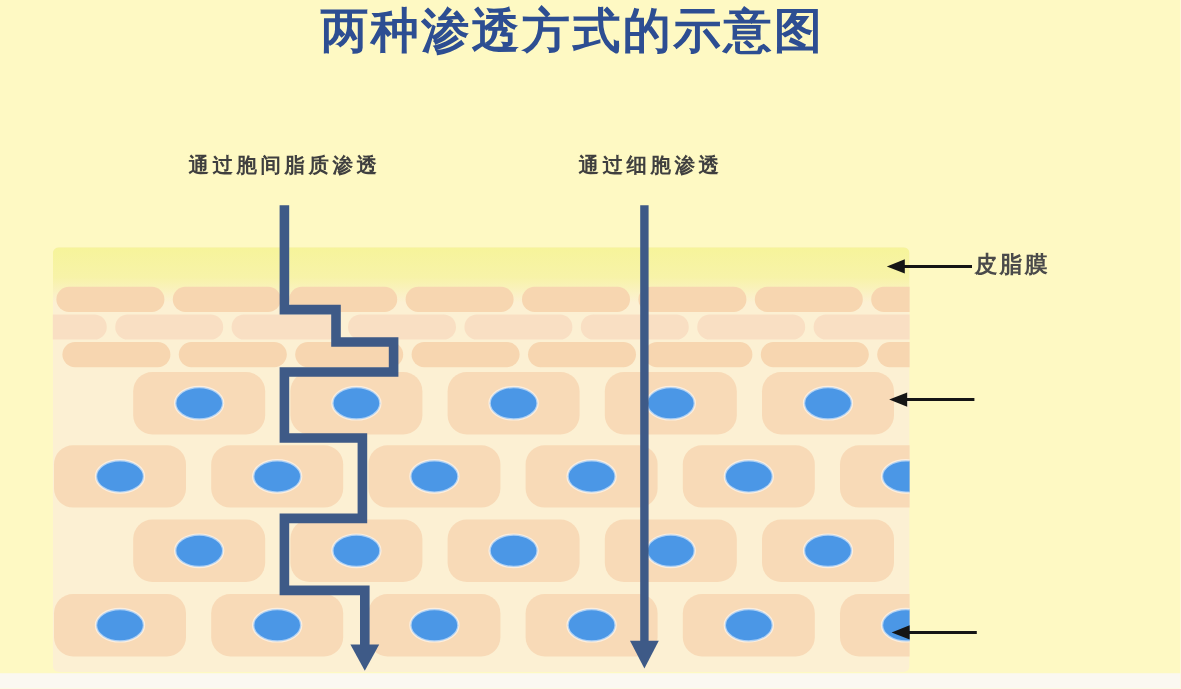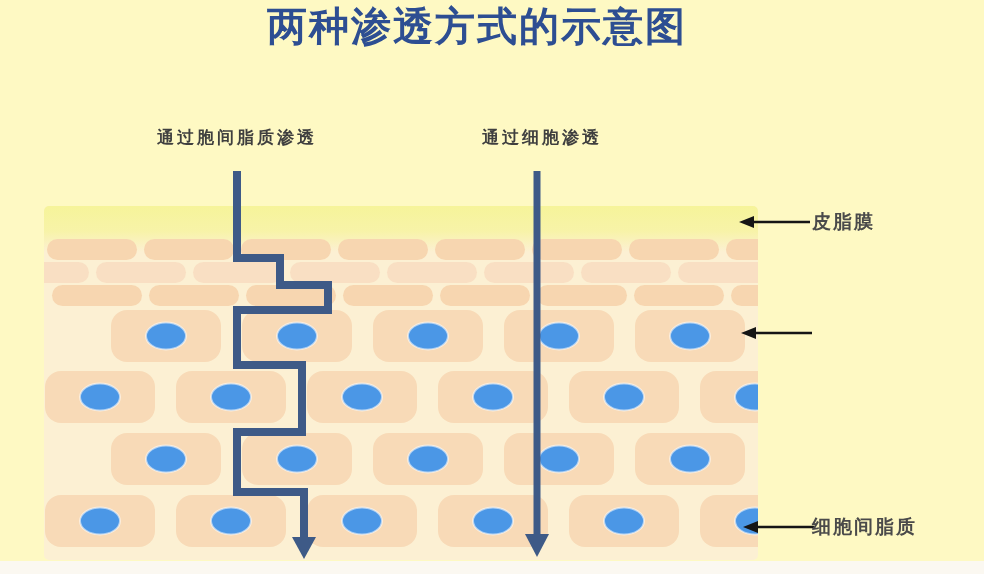--- a/index.html
+++ b/index.html
@@ -124,16 +124,15 @@
       <polygon points="537,557 525,534 549,534" fill="#3e5a87"></polygon>
       <line x1="752" y1="222" x2="810" y2="222" stroke="#151515" stroke-width="2.5"></line>
       <polygon points="739,222 754,216 754,228" fill="#151515"></polygon>
       <line x1="754" y1="333" x2="812" y2="333" stroke="#151515" stroke-width="2.5"></line>
       <polygon points="741,333 756,327 756,339" fill="#151515"></polygon>
       <line x1="756" y1="527" x2="814" y2="527" stroke="#151515" stroke-width="2.5"></line>
       <polygon points="743,527 758,521 758,533" fill="#151515"></polygon>
     </svg>
 
   <div class="side-label" style="top:205px;">皮脂膜</div>
-  <div class="side-label" style="top:510px;">细胞间脂质</div>
 
   <div id="bottom-strip"></div>
 </div>
 
 </body></html>

